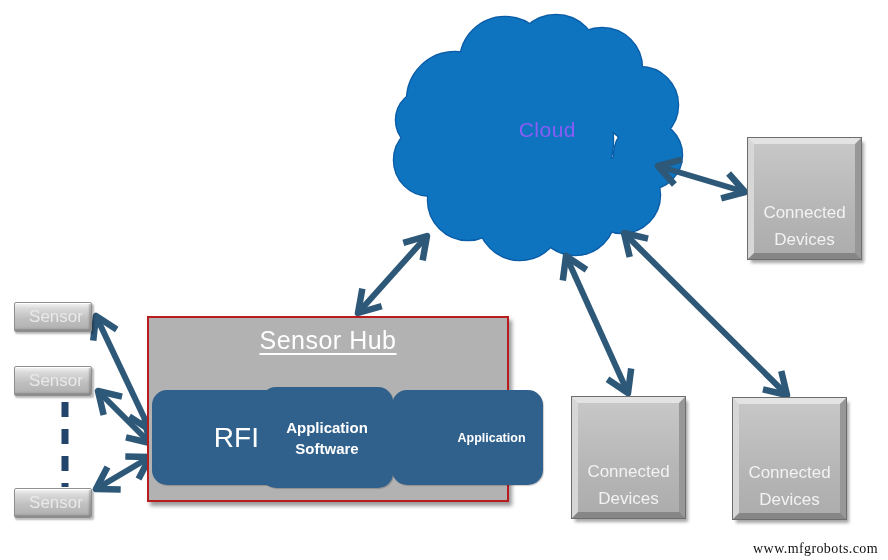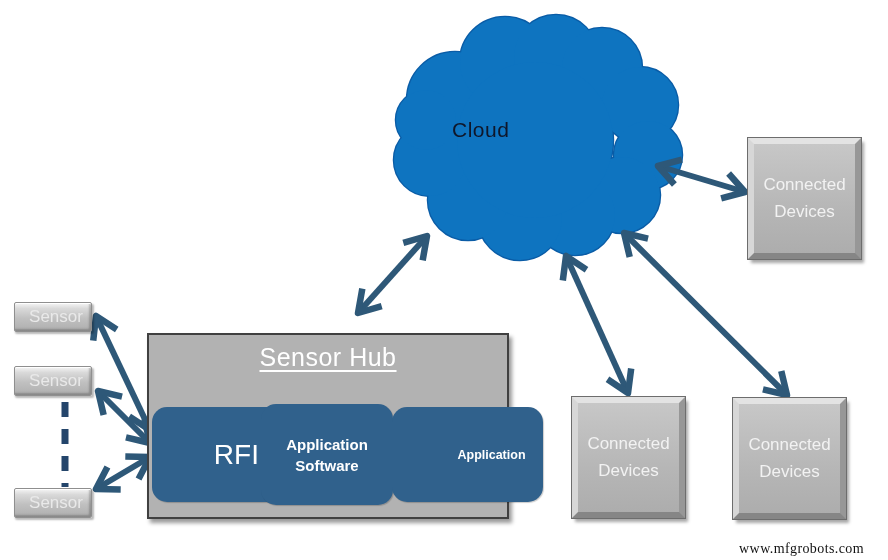--- a/index.html
+++ b/index.html
@@ -4,69 +4,69 @@
 <style>
   html,body{margin:0;padding:0;background:#fff;}
   .canvas{
     position:relative;width:888px;height:560px;background:#ffffff;
     font-family:"Liberation Sans", sans-serif;overflow:hidden;
   }
   .layer{position:absolute;left:0;top:0;width:888px;height:560px;}
 
   
   .cloud-label{
-    position:absolute;left:452px;top:118px;width:124px;text-align:left;
-    font-size:21px;color:#0f172a;letter-spacing:.5px;
+    position:absolute;left:452px;top:118px;width:124px;text-align:right;
+    font-size:21px;color:#8b5cf6;letter-spacing:.5px;
   }
 
   
   .sensor-box{
     position:absolute;width:78px;height:30px;box-sizing:border-box;
     display:flex;align-items:center;justify-content:center;
     font-size:17px;color:#e9e9e9;
     background:linear-gradient(180deg,#f6f6f6 0%,#d9d9d9 20%,#c0c0c0 55%,#aeaeae 100%);
     border:1px solid #8f8f8f;border-radius:2px;
     box-shadow:inset 0 1px 0 #ffffff, inset -2px -2px 2px rgba(0,0,0,.22), 1.5px 2px 2px rgba(0,0,0,.28);
     padding-left:6px;
   }
 
   
   .device-box{
     position:absolute;width:113px;height:121px;box-sizing:border-box;
-    display:flex;align-items:center;justify-content:center;text-align:center;
+    display:flex;align-items:flex-end;justify-content:center;text-align:center;
     font-size:17px;line-height:1.55;color:#f2f2f2;
     background:linear-gradient(180deg,#c7c7c7 0%,#b6b6b6 60%,#adadad 100%);
     border:6px solid;border-color:#e3e3e3 #979797 #868686 #d7d7d7;
     outline:1px solid #6d6d6d;
     box-shadow:3px 4px 3px rgba(0,0,0,.35);
   }
 
   
   .hub{
-    position:absolute;left:147px;top:333px;width:362px;height:186px;box-sizing:border-box;
-    background:#b2b2b2;border:2px solid #404040;
+    position:absolute;left:147px;top:316px;width:362px;height:186px;box-sizing:border-box;
+    background:#b2b2b2;border:2px solid #b91c1c;
     box-shadow:3px 4px 4px rgba(0,0,0,.4);
   }
   .hub-title{
     margin-top:8px;text-align:center;font-size:25px;color:#ffffff;
     text-decoration:underline;text-underline-offset:4px;letter-spacing:.5px;
   }
   .module{
     position:absolute;background:#30618c;border-radius:15px;color:#ffffff;
     display:flex;align-items:center;justify-content:center;text-align:center;
     box-shadow:1px 1px 1px rgba(0,0,0,.2);
     padding-left:48px;
   }
   .module-rfid{left:3px;top:72px;width:93px;height:95px;font-size:28px;}
   .module-app{left:112px;top:69px;width:132px;height:101px;font-size:15px;font-weight:bold;line-height:1.4;padding:0 10px;box-sizing:border-box;}
   .module-conn{left:243px;top:72px;width:103px;height:95px;font-size:12.5px;font-weight:bold;}
 
   
   .watermark{
-    position:absolute;right:24px;bottom:3px;
+    position:absolute;right:10px;bottom:3px;
     font-family:"Liberation Serif", serif;font-size:14px;color:#111111;letter-spacing:.4px;
   }
 </style>
 </head>
 <body>
 
 <div class="canvas">
 
   <svg class="layer" width="888" height="560" viewBox="0 0 888 560">
     <defs>

